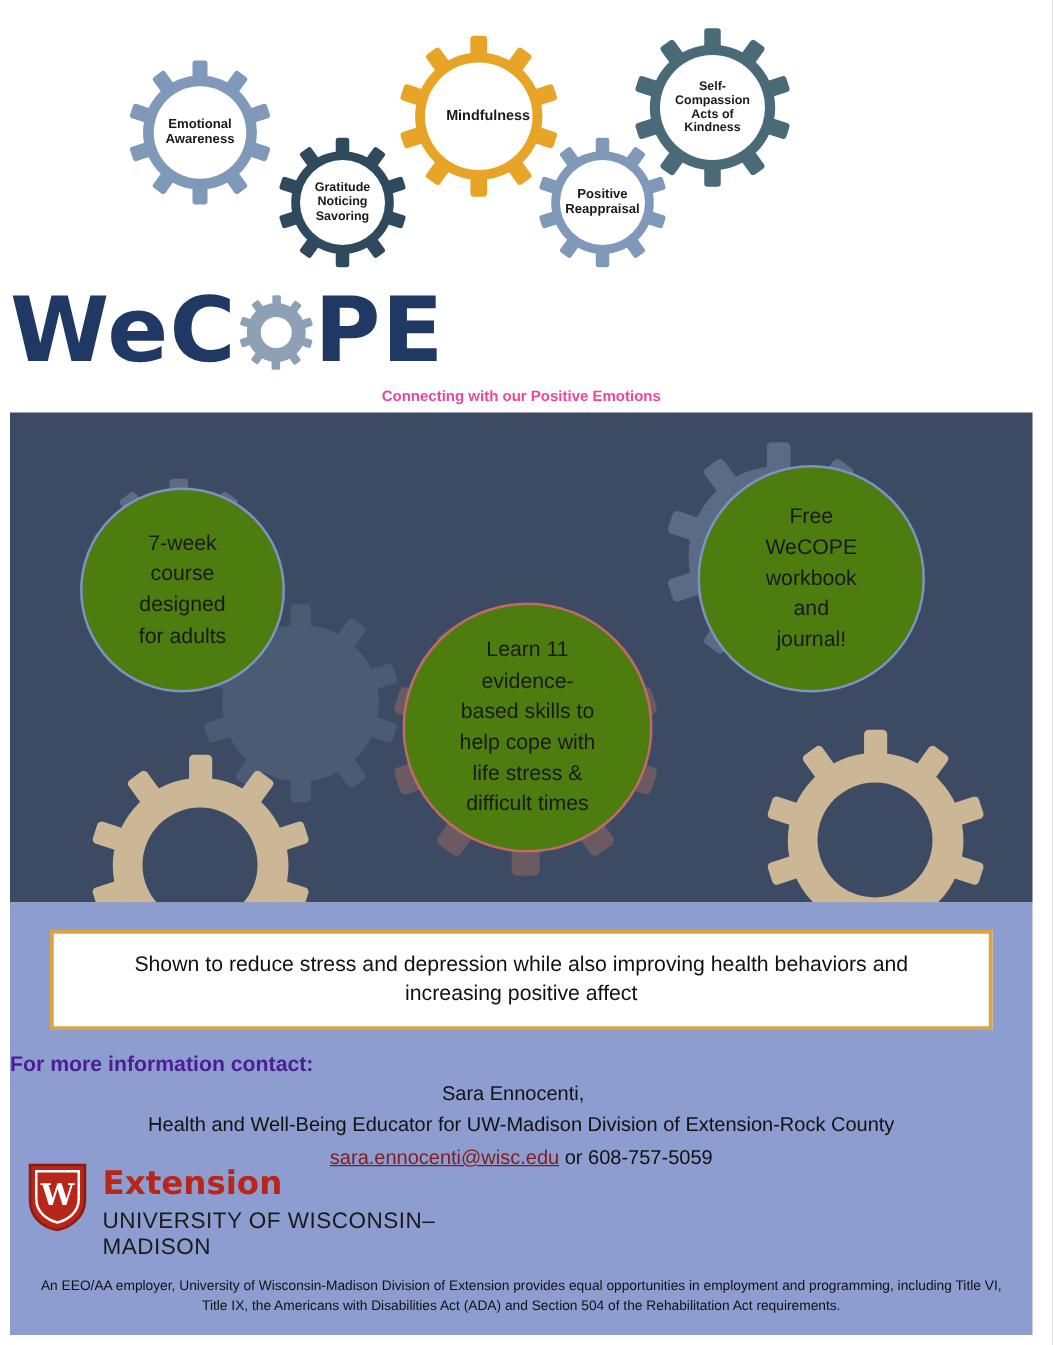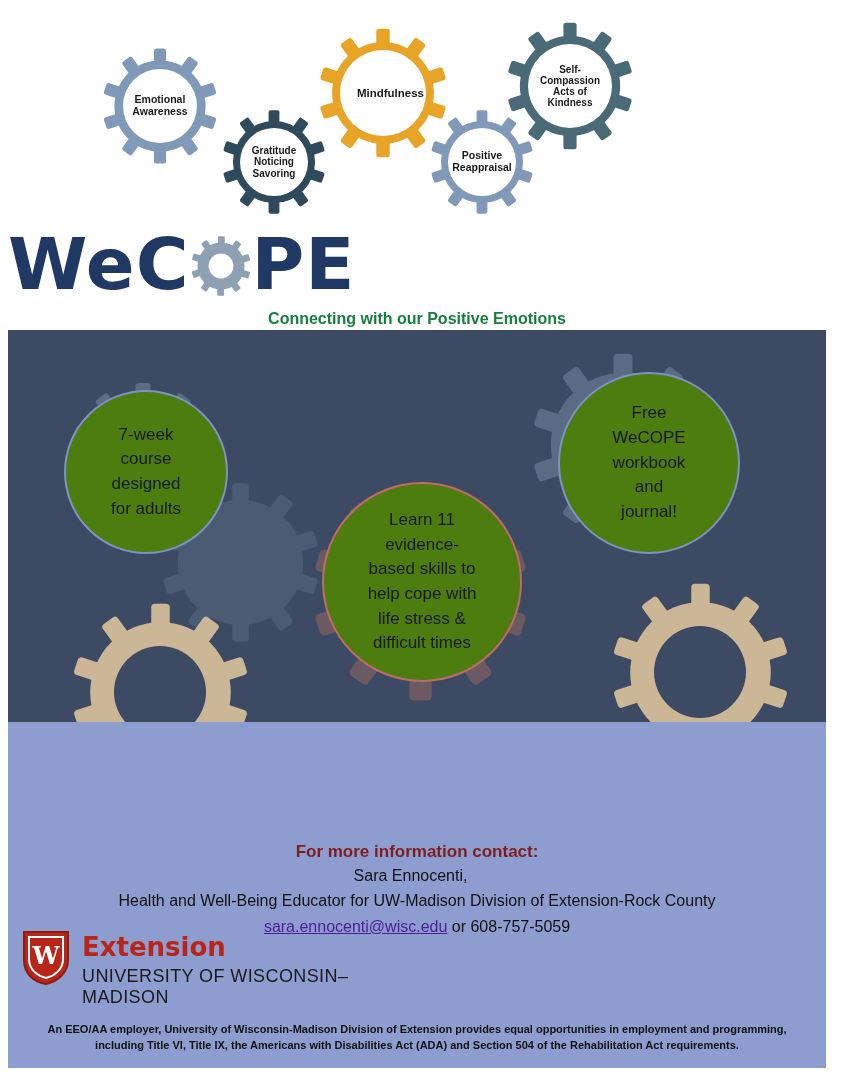--- a/index.html
+++ b/index.html
@@ -71,23 +71,23 @@
     height: 62px;
     vertical-align: -8px;
     position: relative;
   }
   .tagline {
     position: absolute;
     left: 0;
     right: 0;
     top: 302px;
     text-align: center;
-    font-size: 16px;
+    font-size: 12px;
     font-weight: 700;
-    color: #15803d;
+    color: #ec4899;
   }
   
   .mid-section {
     position: absolute;
     left: 8px;
     top: 330px;
     width: 818px;
     height: 392px;
     background: #3c4a63;
     overflow: hidden;
@@ -124,24 +124,23 @@
     padding: 14px 26px;
     text-align: center;
     font-size: 17px;
     color: #111111;
     line-height: 1.35;
   }
   .contact-head {
     position: absolute;
     left: 0; right: 0;
     top: 120px;
-    text-align: center;
     font-size: 17px;
     font-weight: 700;
-    color: #7f1d1d;
+    color: #4c1d95;
   }
   .contact-name {
     position: absolute;
     left: 0; right: 13px;
     top: 145px;
     text-align: center;
     font-size: 16px;
     color: #111;
   }
   .contact-role {
@@ -154,21 +153,21 @@
   }
   .contact-email-line {
     position: absolute;
     left: 0; right: 0;
     top: 196px;
     text-align: center;
     font-size: 16px;
     color: #111;
   }
   .contact-email-line a {
-    color: #4c1d95;
+    color: #7f1d1d;
   }
   
   .ext-logo {
     position: absolute;
     left: 12px;
     top: 202px;
     width: 330px;
     height: 66px;
   }
   .crest {
@@ -197,21 +196,20 @@
   }
   .legal {
     position: absolute;
     left: 20px;
     right: 20px;
     bottom: 14px;
     text-align: center;
     font-size: 11px;
     line-height: 1.45;
     color: #111;
-    font-weight: bold;
   }
 </style>
 </head>
 <body>
 
 <div id="flyer">
 
   <div class="top-section">
 
     <div class="gear" style="left:92px; top:38px; width:120px; height:120px;">
@@ -476,20 +474,21 @@
       <span>Free
 WeCOPE
 workbook
 and
 journal!</span>
     </div>
   </div>
 
   <div class="bottom-section">
 
+    <div class="callout-box">Shown to reduce stress and depression while also improving health behaviors and increasing positive affect</div>
 
     <div class="contact-head">For more information contact:</div>
     <div class="contact-name">Sara Ennocenti,</div>
     <div class="contact-role">Health and Well-Being Educator for UW-Madison Division of Extension-Rock County</div>
     <div class="contact-email-line">
       <a href="#">sara.ennocenti@wisc.edu</a><span> or </span><span>608-757-5059</span>
     </div>
 
     <div class="ext-logo">
       <svg class="crest" viewBox="0 0 52 58">

